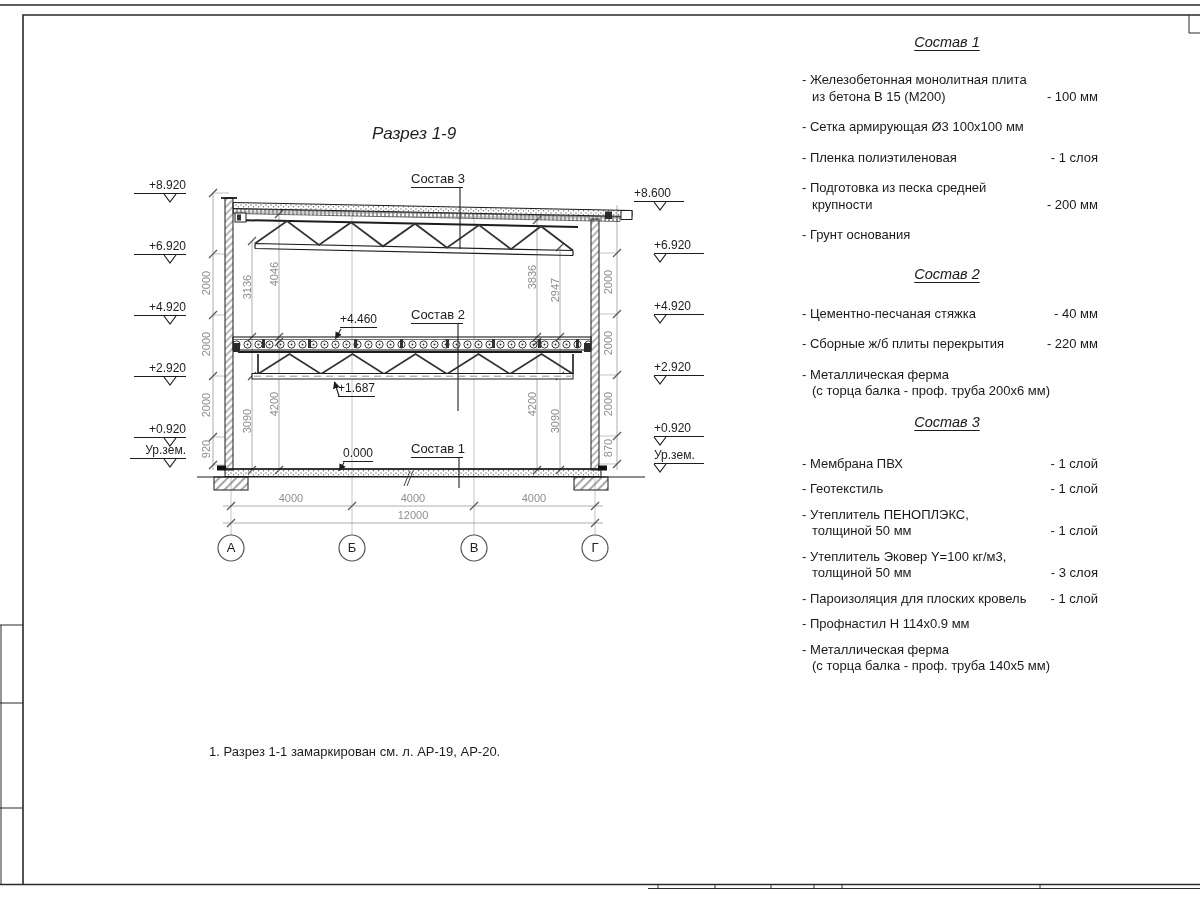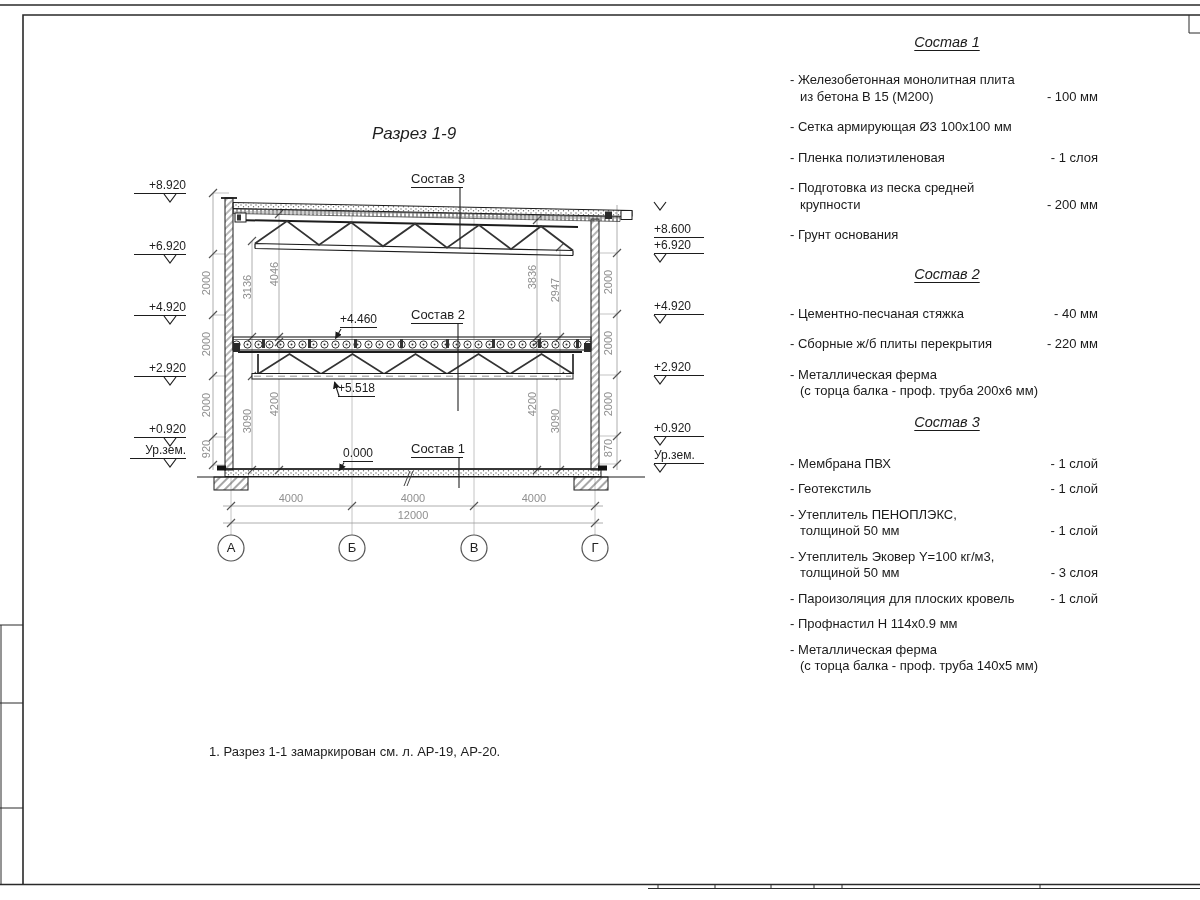--- a/index.html
+++ b/index.html
@@ -16,21 +16,21 @@
   .rot { width:44px; text-align:center; transform:rotate(-90deg); transform-origin:50% 50%; }
   .ctr { text-align:center; }
   .title { font-size:17px; font-style:italic; }
   .clabel { font-size:13px; }
   .axis { font-size:13px; color:#222; }
   .note { font-size:13px; }
 
   .panel { position:absolute; left:790px; top:34px; width:314px; color:#1a1a1a; }
   .sec-title { font-size:14.5px; font-style:italic; text-align:center;
                text-decoration:underline; text-underline-offset:3px; }
-  .item { position:relative; font-size:13px; line-height:16.5px; }
+  .item { position:relative; font-size:13px; line-height:16.5px;margin-left:12px; }
   .val { position:absolute; right:6px; bottom:0; }
   .l2 { padding-left:10px; }
   .s1 .sec-title { margin:0 0 22px 0; }
   .s2 .sec-title { margin:22px 0 24px 0; }
   .s3 .sec-title { margin:14px 0 26px 0; }
   .s1 .item, .s2 .item { margin-bottom:14px; }
   .s3 .item { margin-bottom:9px; }
 </style>
 </head>
 <body>
@@ -179,31 +179,31 @@
       M654,376 L660,384 L666,376 M654,437 L660,445 L666,437 M654,464 L660,472 L666,464"></path>
   </svg>
 
   <div class="t title" style="left:372px; top:125px;">Разрез 1-9</div>
 
   <div class="t clabel ul" style="left:411px; top:172px; width:52px;">Состав 3</div>
   <div class="t clabel ul" style="left:411px; top:308px; width:52px;">Состав 2</div>
   <div class="t clabel ul" style="left:411px; top:442px; width:52px;">Состав 1</div>
 
   <div class="t lvl ul" style="left:340px; top:313px;">+4.460</div>
-  <div class="t lvl ul" style="left:338px; top:382px;">+5.518</div>
+  <div class="t lvl ul" style="left:338px; top:382px;">+1.687</div>
   <div class="t lvl ul" style="left:343px; top:447px;">0.000</div>
 
   <div class="t lvl ul" style="left:134px; top:179px; width:52px; text-align:right;">+8.920</div>
   <div class="t lvl ul" style="left:134px; top:240px; width:52px; text-align:right;">+6.920</div>
   <div class="t lvl ul" style="left:134px; top:301px; width:52px; text-align:right;">+4.920</div>
   <div class="t lvl ul" style="left:134px; top:362px; width:52px; text-align:right;">+2.920</div>
   <div class="t lvl ul" style="left:134px; top:423px; width:52px; text-align:right;">+0.920</div>
   <div class="t lvl ul" style="left:130px; top:444px; width:56px; text-align:right;">Ур.зем.</div>
 
-  <div class="t lvl ul" style="left:654px; top:187px; width:50px;margin-top:36px;">+8.600</div>
+  <div class="t lvl ul" style="left:634px; top:187px; width:50px;">+8.600</div>
   <div class="t lvl ul" style="left:654px; top:239px; width:50px;">+6.920</div>
   <div class="t lvl ul" style="left:654px; top:300px; width:50px;">+4.920</div>
   <div class="t lvl ul" style="left:654px; top:361px; width:50px;">+2.920</div>
   <div class="t lvl ul" style="left:654px; top:422px; width:50px;">+0.920</div>
   <div class="t lvl ul" style="left:654px; top:449px; width:50px;">Ур.зем.</div>
 
   <div class="t dim rot" style="left:184px; top:277px;">2000</div>
   <div class="t dim rot" style="left:184px; top:338px;">2000</div>
   <div class="t dim rot" style="left:184px; top:399px;">2000</div>
   <div class="t dim rot" style="left:184px; top:443px;">920</div>

